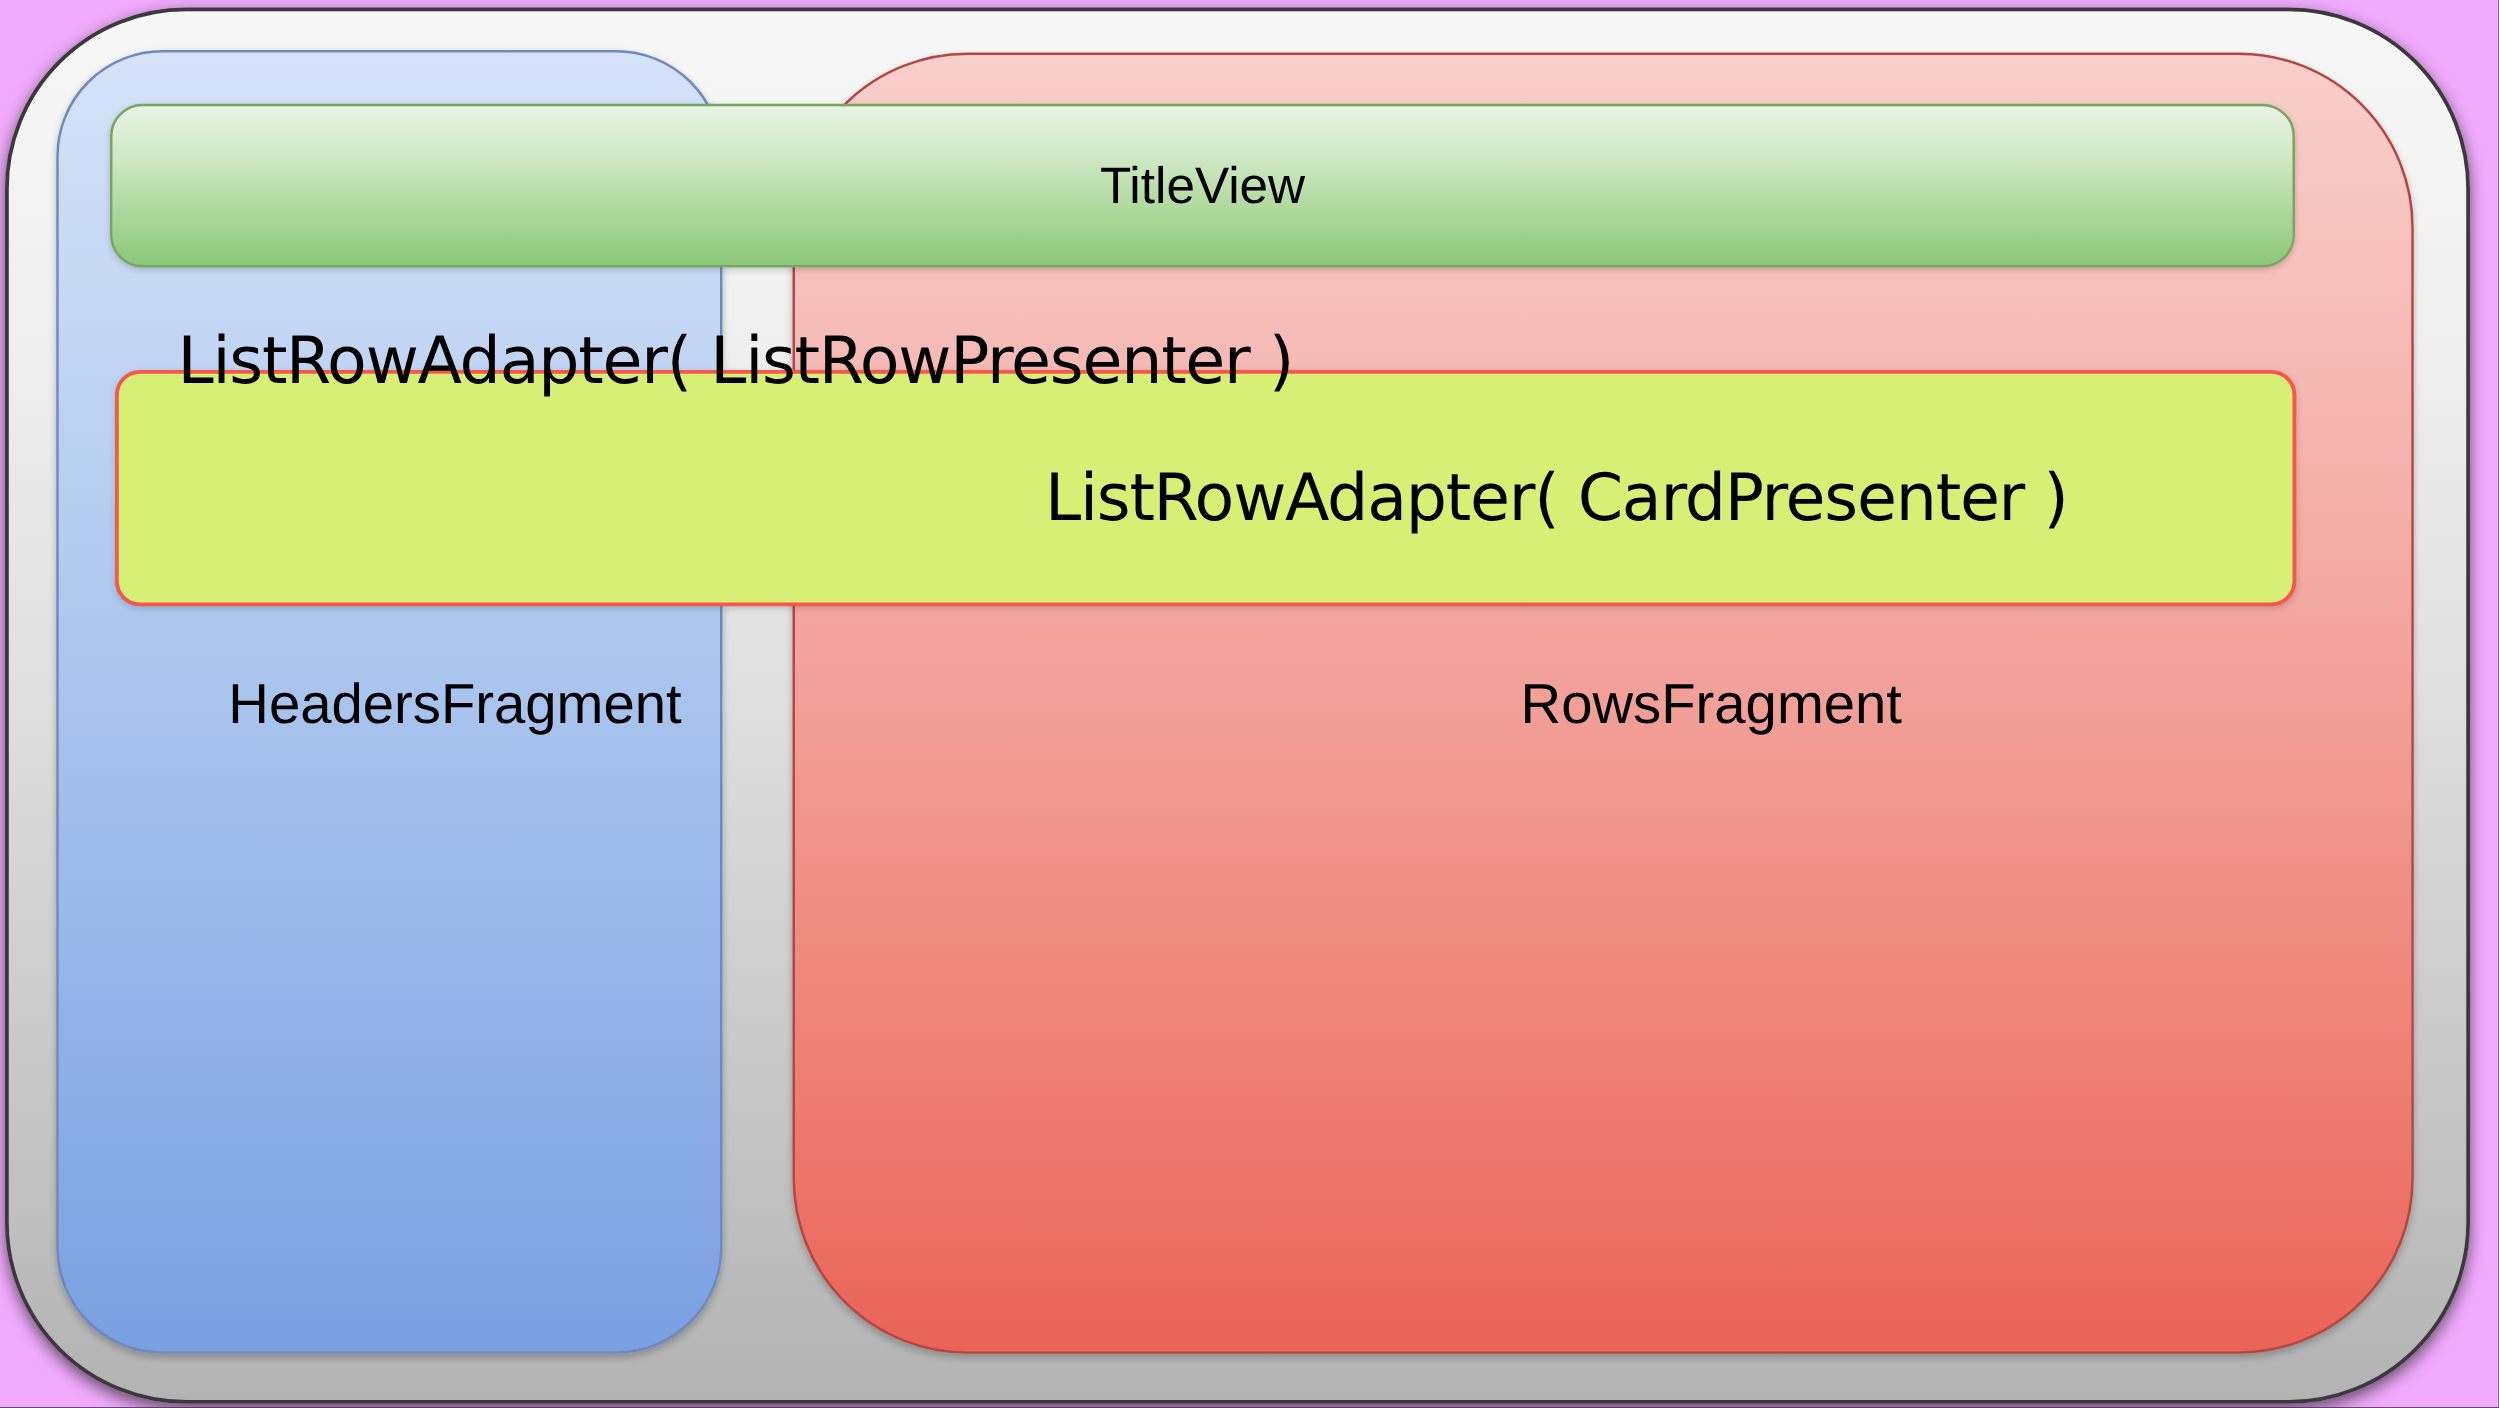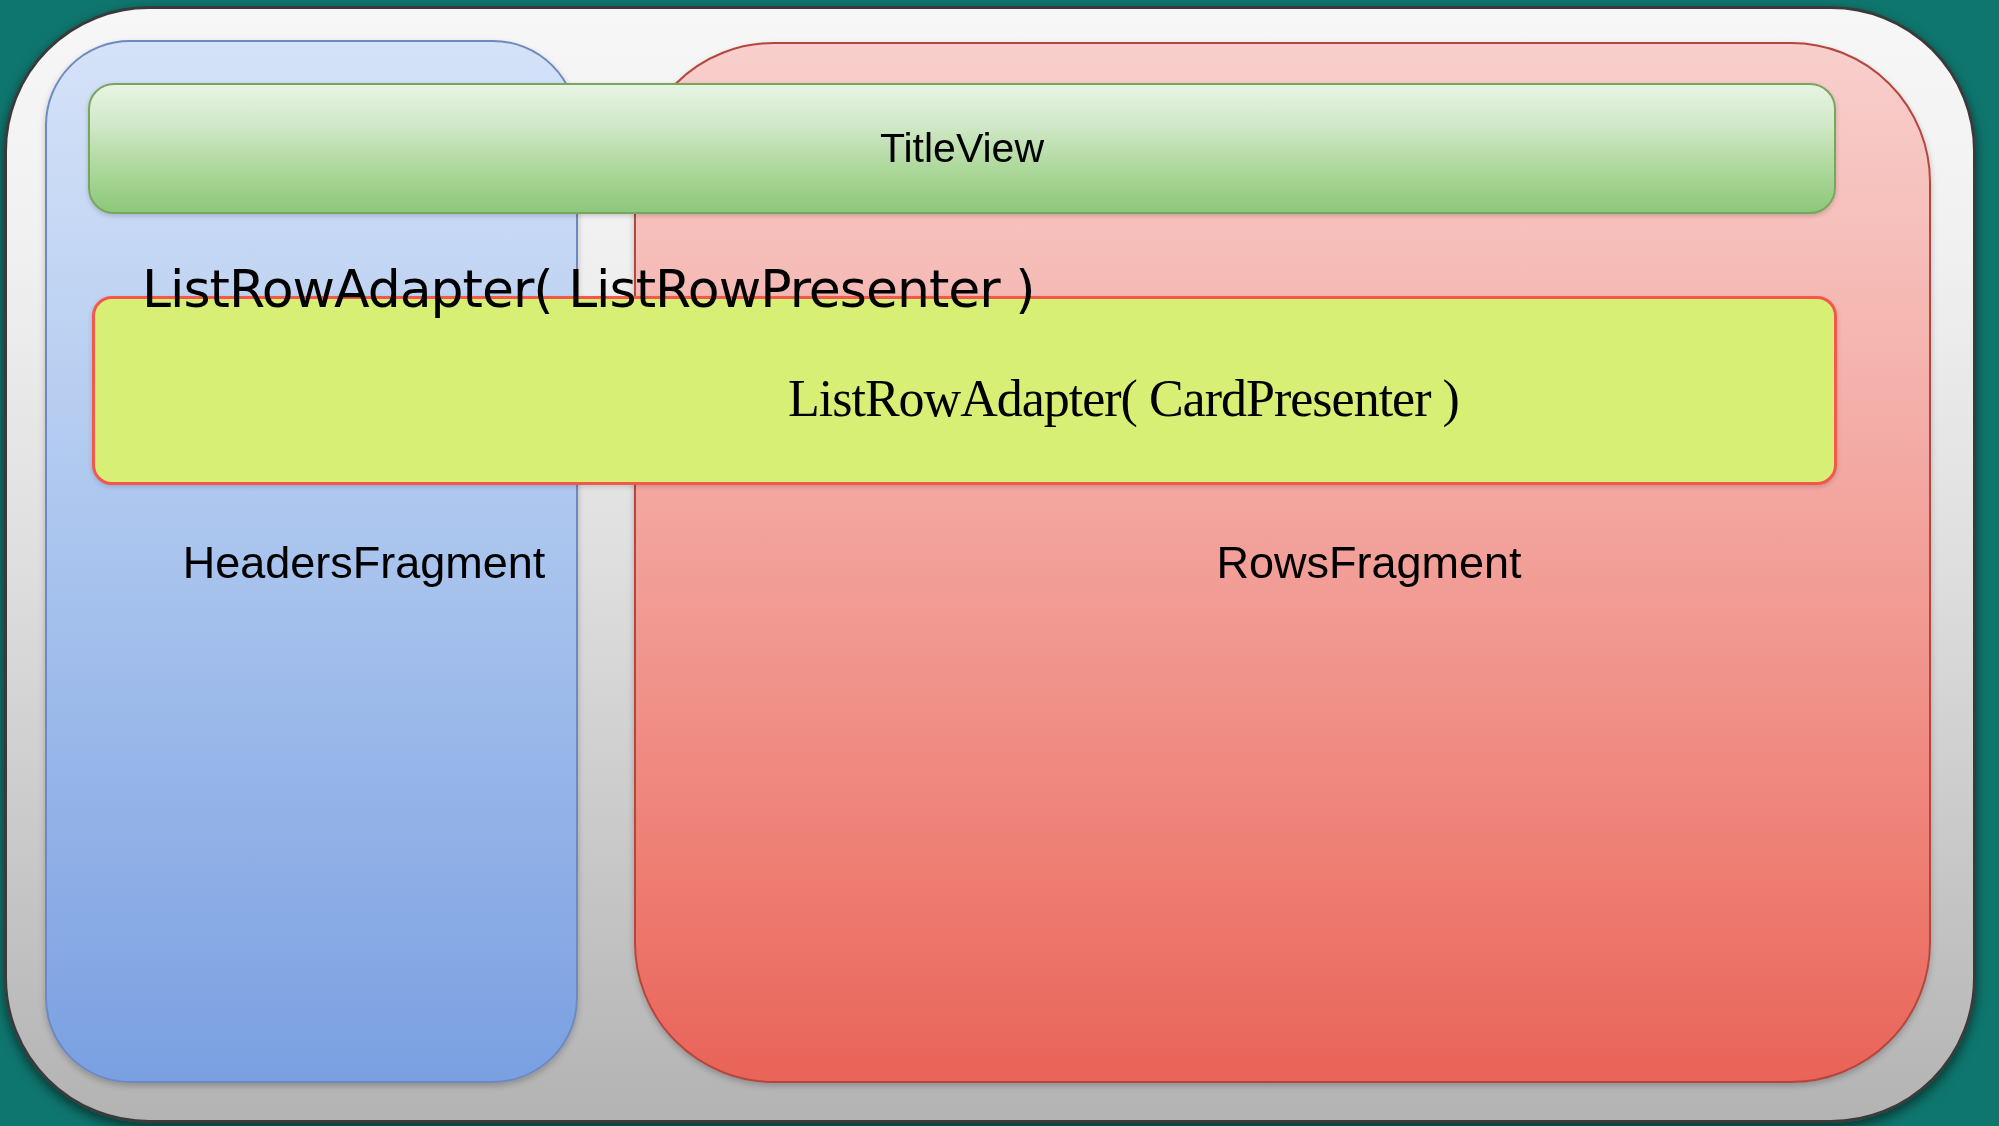--- a/index.html
+++ b/index.html
@@ -7,21 +7,21 @@
     padding: 0;
     background: #000000;
     width: 1999px;
     height: 1126px;
     overflow: hidden;
   }
   .stage {
     position: relative;
     width: 1999px;
     height: 1126px;
-    background: #0f766e;
+    background: #f0abfc;
     font-family: "Liberation Sans", sans-serif;
   }
   
   .outer-frame {
     position: absolute;
     left: 4px;
     top: 6px;
     width: 1966px;
     height: 1111px;
     border: 3px solid #3a3a3a;
@@ -114,21 +114,21 @@
     position: absolute;
     font-family: "DejaVu Sans", sans-serif;
     font-size: 52px;
     letter-spacing: -1px;
     color: #000000;
     line-height: 1;
     white-space: nowrap;
   }
   .list-row-adapter-label { left: 142px; top: 263px; }
   .header-label          { left: 188px; top: 373px; }
-  .card-adapter-label    { left: 788px; top: 373px; font-family: Liberation Serif, serif; }
+  .card-adapter-label    { left: 836px; top: 373px; }
   
   .fragment-label {
     position: absolute;
     font-family: "Liberation Sans", sans-serif;
     font-size: 45px;
     color: #000000;
     line-height: 1;
     text-align: center;
     white-space: nowrap;
   }

